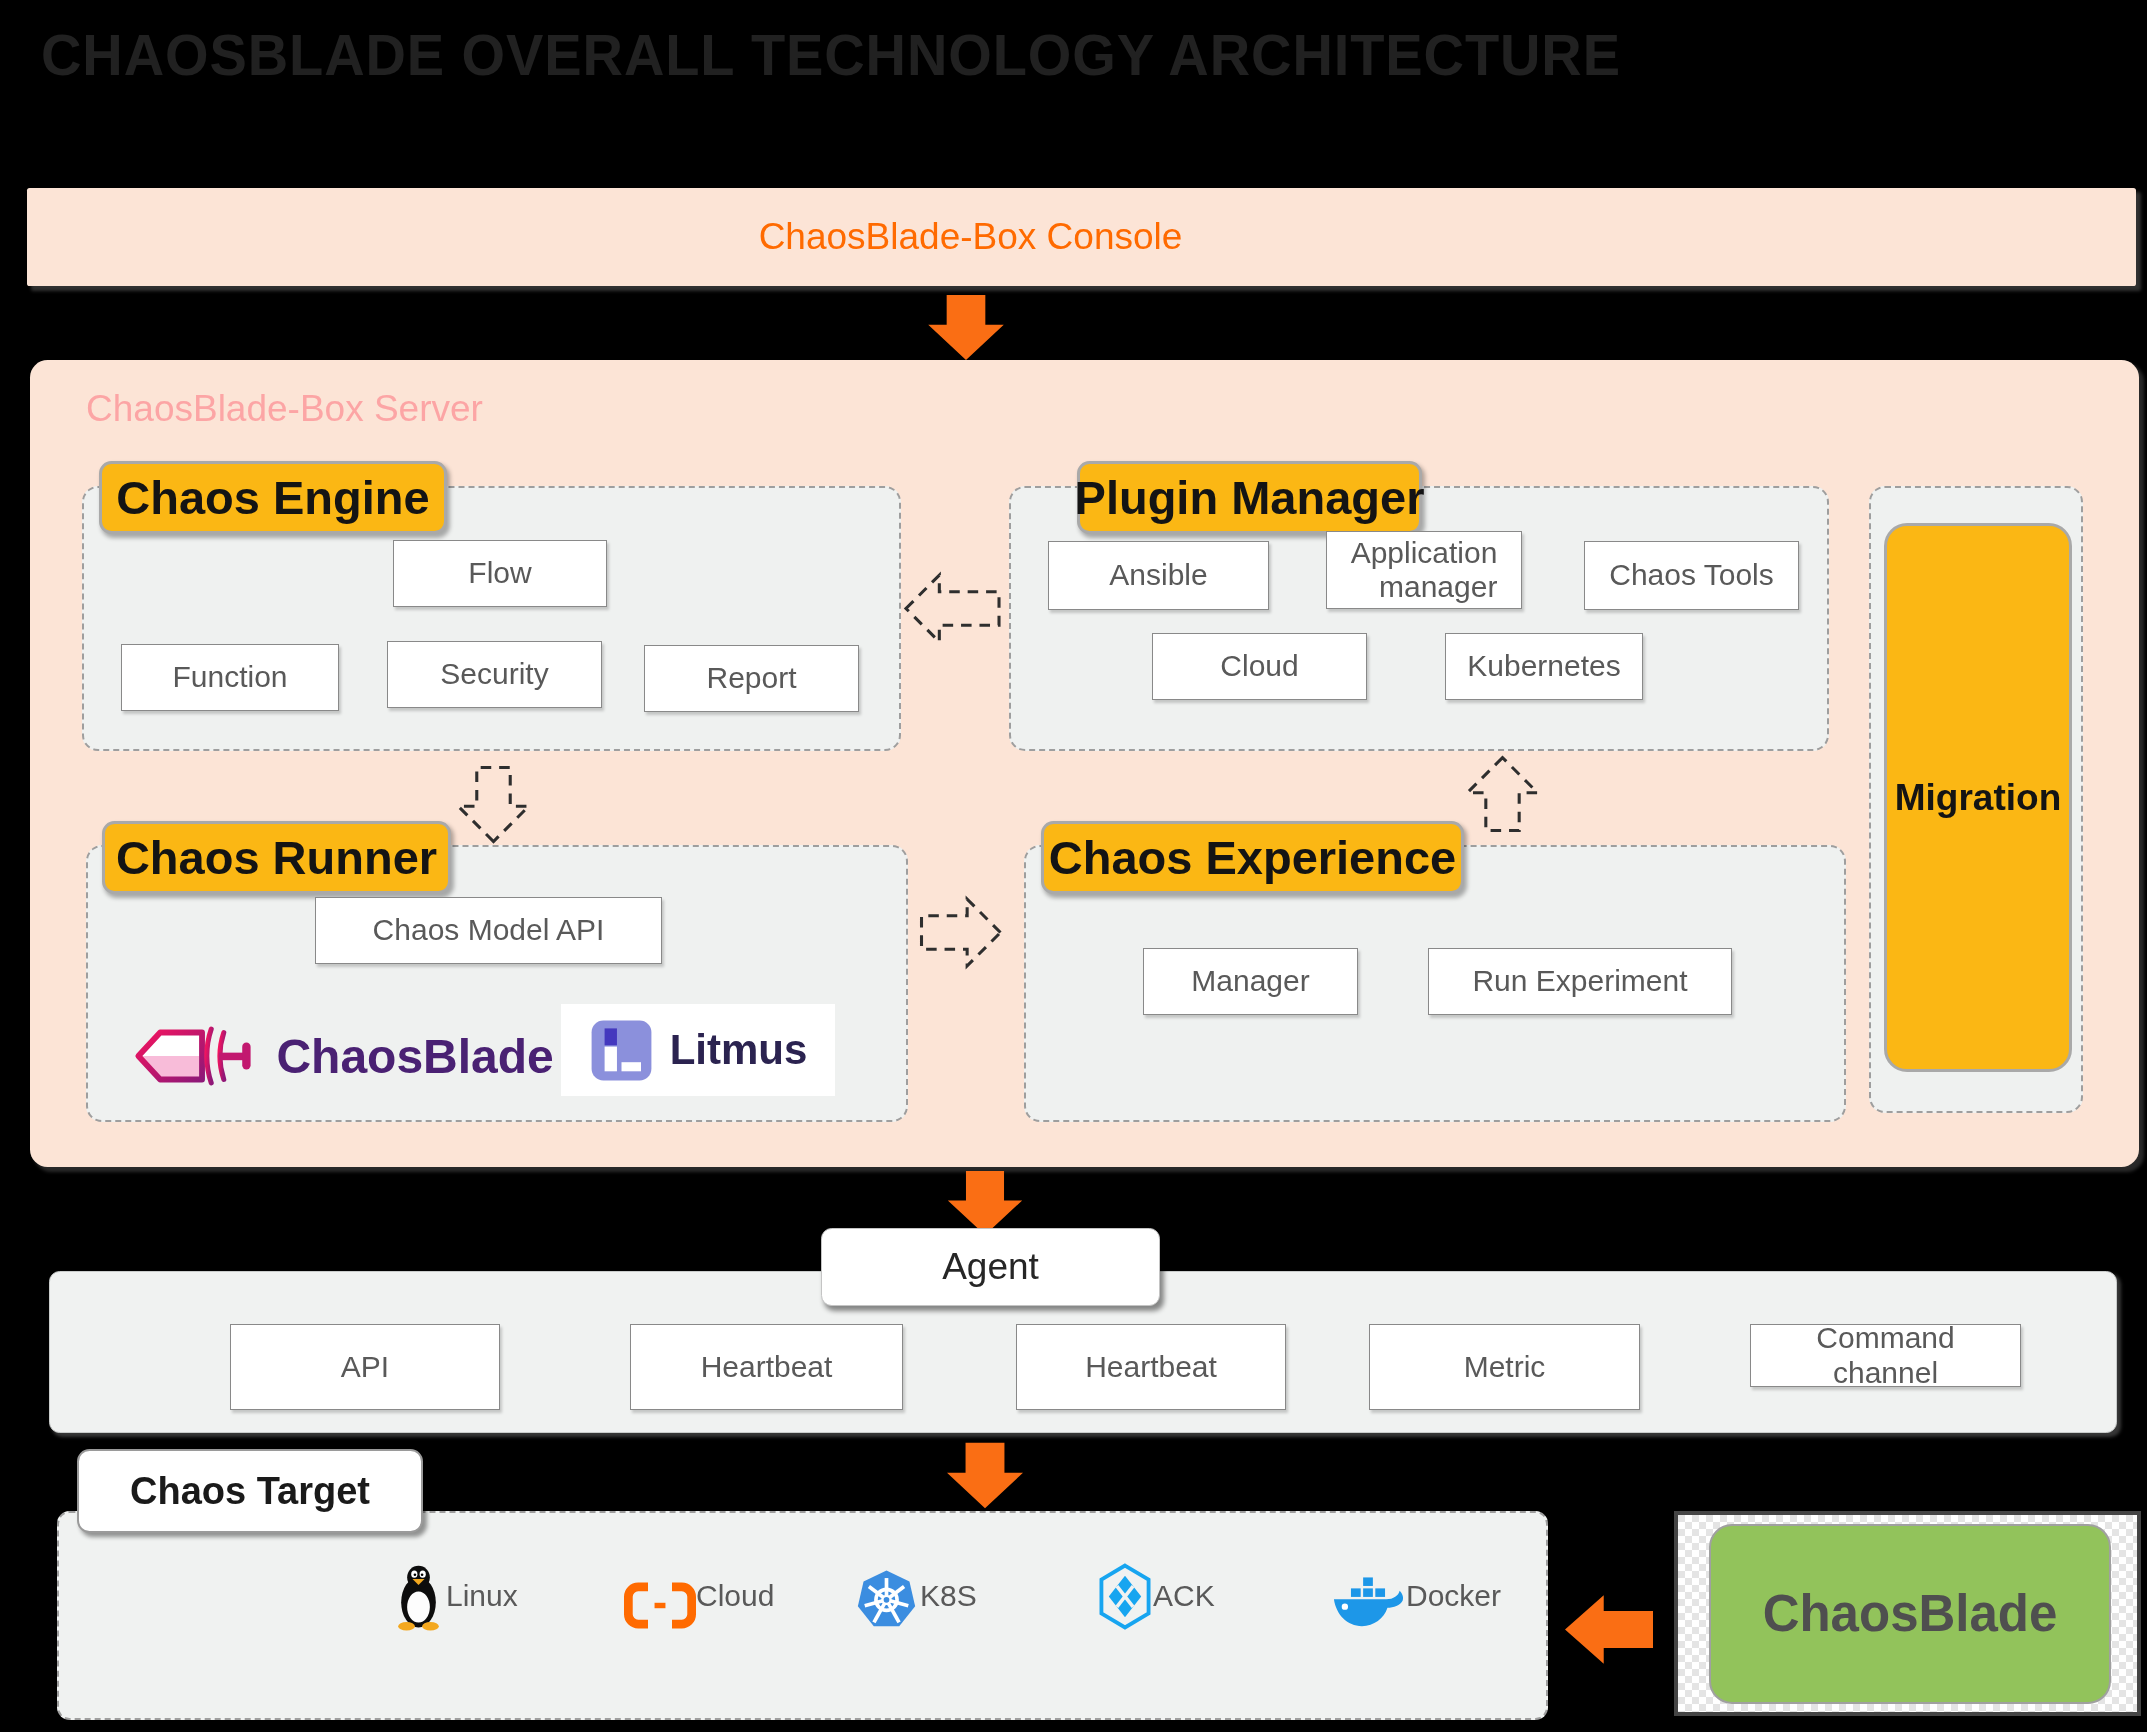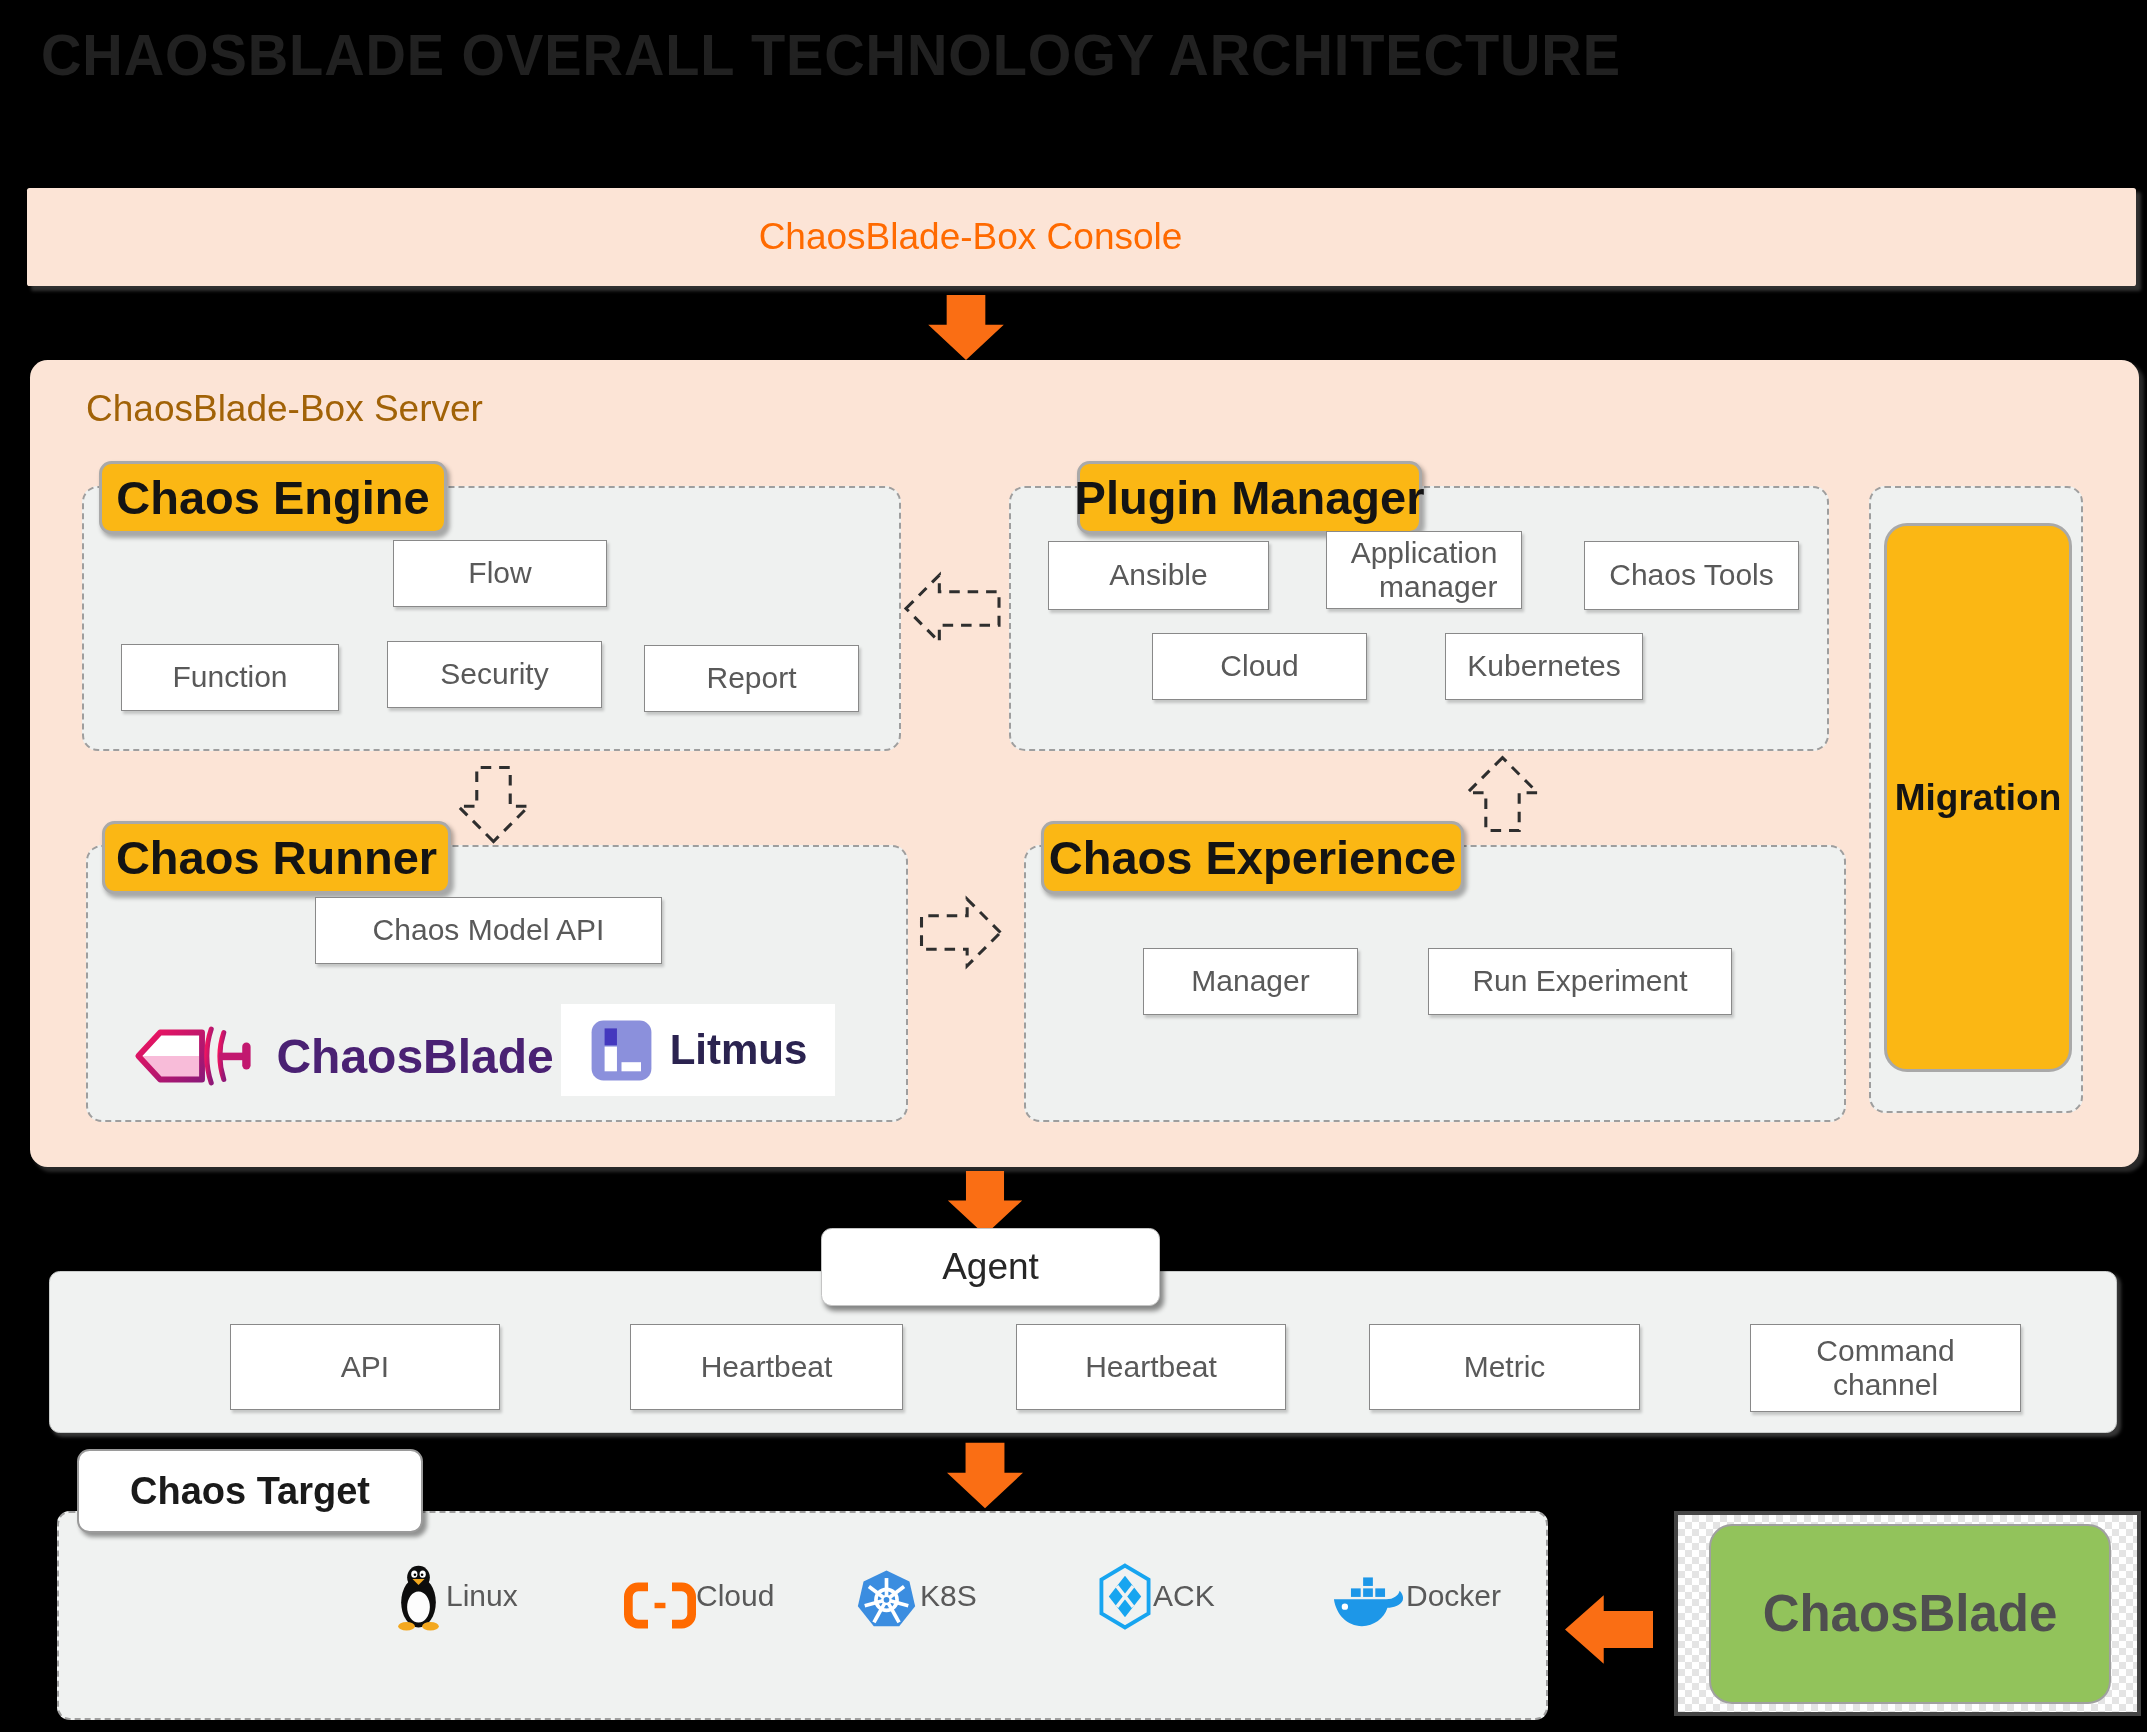--- a/index.html
+++ b/index.html
@@ -18,21 +18,21 @@
     display:flex;align-items:center;
   }
   .console-label{
     position:absolute;left:0;right:221px;text-align:center;
     color:#FF6A00;font-size:37px;font-weight:400;
   }
   .server-box{
     background:#FCE4D6;border-radius:17.6px;
     box-shadow:4.4px 4.4px 3.5px rgba(90,90,90,.45);
   }
-  .server-title{color:#a16207;font-size:37px;font-weight:500;white-space:nowrap;}
+  .server-title{color:#fca5a5;font-size:37px;font-weight:500;white-space:nowrap;}
   .panel{
     background:#EFF1F0;border:2.6px dashed #9E9E9E;border-radius:16px;
   }
   .ylabel{
     background:#FBB714;border:3.5px solid #A9A9A9;border-radius:12.4px;
     display:flex;align-items:center;justify-content:center;
     font-size:47px;font-weight:bold;color:#141414;
     box-shadow:2.6px 3.5px 4.4px rgba(0,0,0,.30);white-space:nowrap;
   }
   .wbox{
@@ -172,21 +172,21 @@
 <svg class="abs" style="left:947px;top:1171px;" width="76" height="64" viewBox="0 0 86 74">
   <polygon points="21,0 65,0 65,34 86,34 43,74 0,34 21,34" fill="#FA6E14"></polygon>
 </svg>
 
 <div class="abs band" style="left:49px;top:1271px;width:2066px;height:160px;"></div>
 <div class="abs agent-box" style="left:821px;top:1228px;width:337px;height:76px;">Agent</div>
 <div class="abs wbox" style="left:230px;top:1324px;width:268px;height:84px;">API</div>
 <div class="abs wbox" style="left:630px;top:1324px;width:271px;height:84px;">Heartbeat</div>
 <div class="abs wbox" style="left:1016px;top:1324px;width:268px;height:84px;">Heartbeat</div>
 <div class="abs wbox" style="left:1369px;top:1324px;width:269px;height:84px;">Metric</div>
-<div class="abs wbox" style="left:1750px;top:1324px;width:271px;height:88px;padding:0 26.5px;box-sizing:border-box;">Command channel</div>
+<div class="abs wbox" style="left:1750px;top:1324px;width:271px;height:63px;padding:0 26.5px;box-sizing:border-box;">Command channel</div>
 
 <svg class="abs" style="left:947px;top:1440px;" width="76" height="71" viewBox="0 0 86 74">
   <polygon points="21,0 65,0 65,34 86,34 43,74 0,34 21,34" fill="#FA6E14"></polygon>
 </svg>
 
 <div class="abs target-band" style="left:57px;top:1511px;width:1487px;height:205px;"></div>
 <div class="abs target-label" style="left:77px;top:1449px;width:342px;height:80px;">Chaos Target</div>
 
 <div class="abs target-item" style="left:391px;top:1546px;width:141px;">
   <div class="iconwrap">

